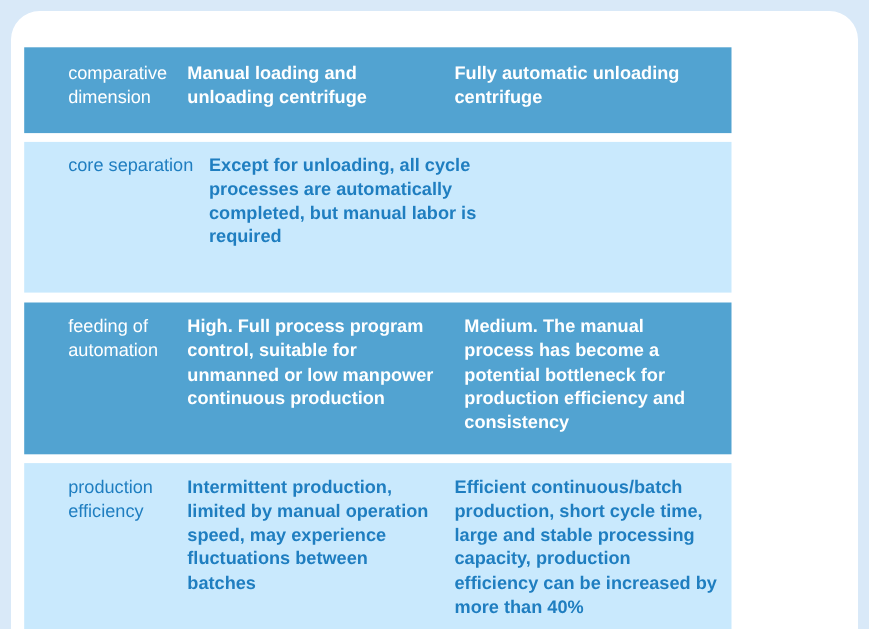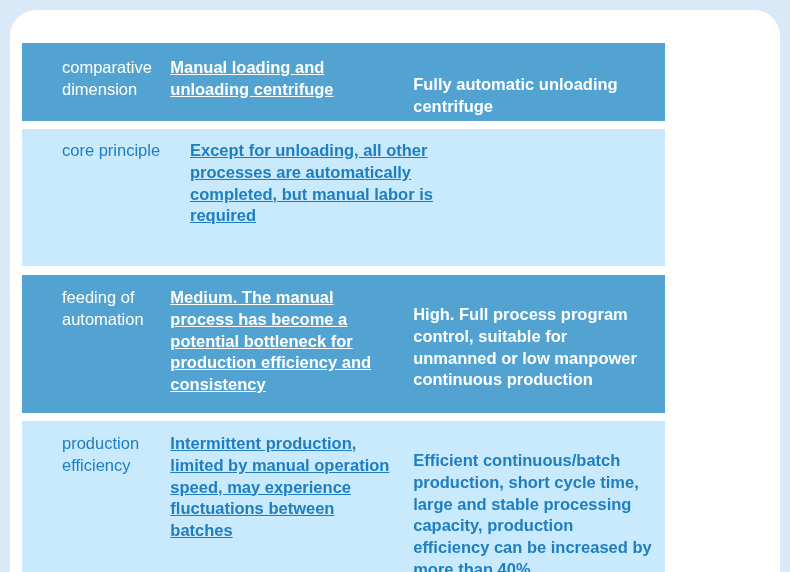--- a/index.html
+++ b/index.html
@@ -62,28 +62,26 @@
     width: 168px;
     padding-left: 40px;
     padding-right: 6px;
     font-weight: 400;
   }
 
   .cell.c2 {
     width: 287px;
     padding-right: 14px;
     font-weight: 700;
-    text-decoration: underline;
   }
 
   .cell.c3 {
     width: 298px;
     padding-right: 12px;
     font-weight: 700;
-    margin-top: 17px;
   }
 
   
   #row-header { top: 33px;  height: 78px;  padding-top: 14px; }
   #row-core   { top: 119px; height: 137px; padding-top: 11px; }
   #row-auto   { top: 265px; height: 138px; padding-top: 12px; }
   #row-prod   { top: 411px; height: 161px; padding-top: 12px; }
 
   .cell.c1, .cell.c2, .cell.c3 { white-space: pre-line; }
 </style>
@@ -97,29 +95,29 @@
     <div class="row dark" id="row-header">
       <div class="cell c1">comparative
 dimension</div>
       <div class="cell c2">Manual loading and
 unloading centrifuge</div>
       <div class="cell c3">Fully automatic unloading
 centrifuge</div>
     </div>
 
     <div class="row light" id="row-core">
-      <div class="cell c1">core principle</div>
-      <div class="cell c2">Except for unloading, all other processes are automatically completed, but manual labor is required</div>
+      <div class="cell c1">core separation</div>
+      <div class="cell c2">Except for unloading, all cycle processes are automatically completed, but manual labor is required</div>
     </div>
 
     <div class="row dark" id="row-auto">
       <div class="cell c1">feeding of
 automation</div>
+      <div class="cell c3">High. Full process program control, suitable for unmanned or low manpower continuous production</div>
       <div class="cell c2">Medium. The manual process has become a potential bottleneck for production efficiency and consistency</div>
-      <div class="cell c3">High. Full process program control, suitable for unmanned or low manpower continuous production</div>
     </div>
 
     <div class="row light" id="row-prod">
       <div class="cell c1">production
 efficiency</div>
       <div class="cell c2">Intermittent production, limited by manual operation speed, may experience fluctuations between batches</div>
       <div class="cell c3">Efficient continuous/batch production, short cycle time, large and stable processing capacity, production efficiency can be increased by more than 40%</div>
     </div>
 
   </div>

